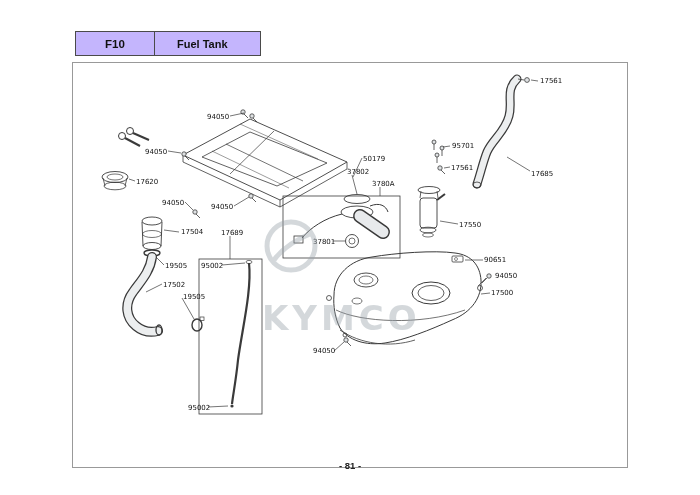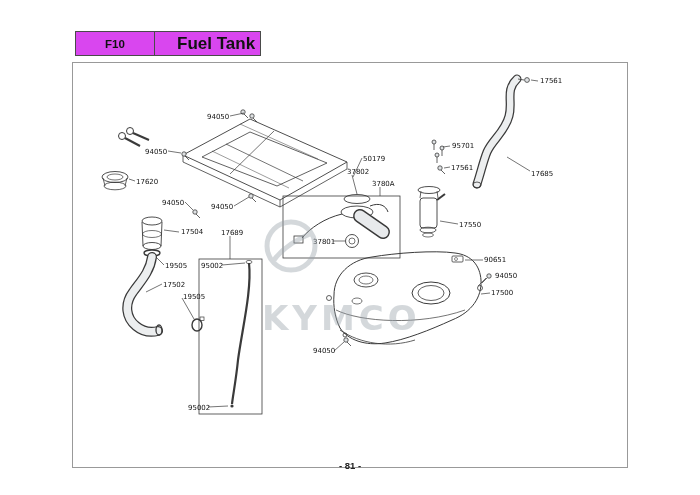--- a/index.html
+++ b/index.html
@@ -1,22 +1,22 @@
 <!DOCTYPE html>
 <html><head>
 <meta charset="utf-8">
 <style>
   html,body{margin:0;padding:0;background:#ffffff;}
   .page{
     position:relative;width:700px;height:495px;background:#ffffff;
     font-family:"Liberation Sans", sans-serif;color:#111;overflow:hidden;
   }
-  .hdr-box{position:absolute;border:1px solid #4a4a4a;background:#d946ef;display:flex;align-items:center;box-sizing:border-box;}
+  .hdr-box{position:absolute;border:1px solid #4a4a4a;background:#c4b5fd;display:flex;align-items:center;box-sizing:border-box;}
   .hdr-code{left:75px;top:31px;width:80px;height:25px;justify-content:center;font-weight:bold;font-size:11.5px;}
-  .hdr-title{left:154px;top:31px;width:107px;height:25px;padding-left:22px;font-weight:bold;font-size:17px;}
+  .hdr-title{left:154px;top:31px;width:107px;height:25px;padding-left:22px;font-weight:bold;font-size:11px;}
   .frame{position:absolute;left:72px;top:62px;width:556px;height:406px;border:1px solid #999;box-sizing:border-box;}
   .footer{position:absolute;left:0;bottom:24px;width:700px;text-align:center;font-size:9.5px;font-weight:bold;color:#222;}
   svg.diagram{position:absolute;left:0;top:0;width:700px;height:495px;}
   svg text.lbl{font-family:"DejaVu Sans", sans-serif;font-size:7px;fill:#111;}
   svg .ln{stroke:#3a3a3a;stroke-width:0.7;}
   svg .edge{stroke:#3a3a3a;fill:none;}
 </style>
 </head>
 <body>
 

